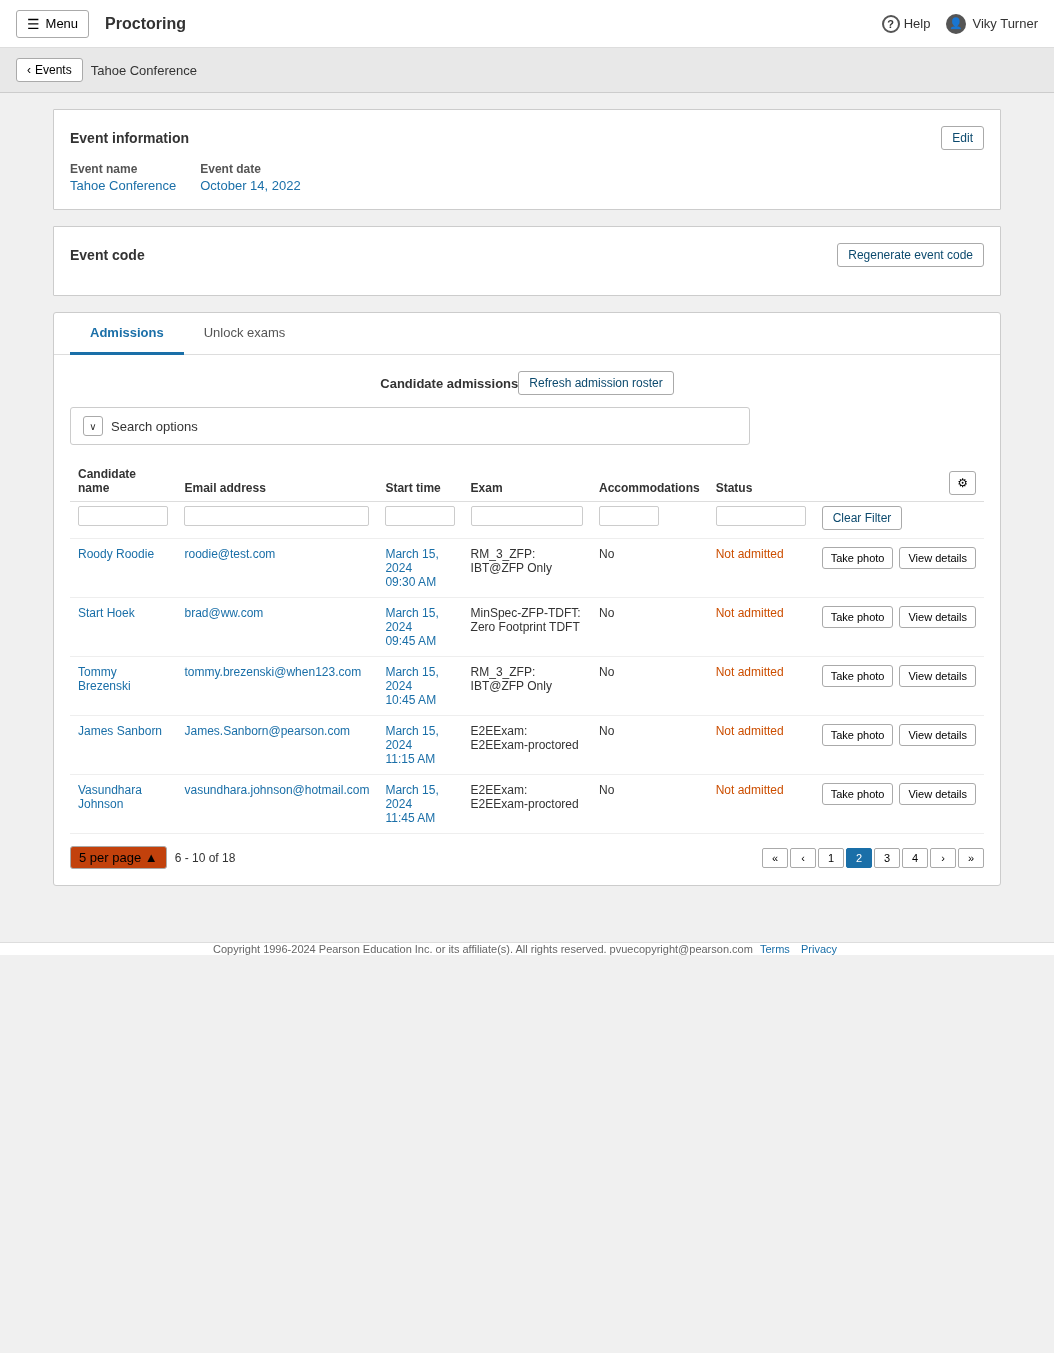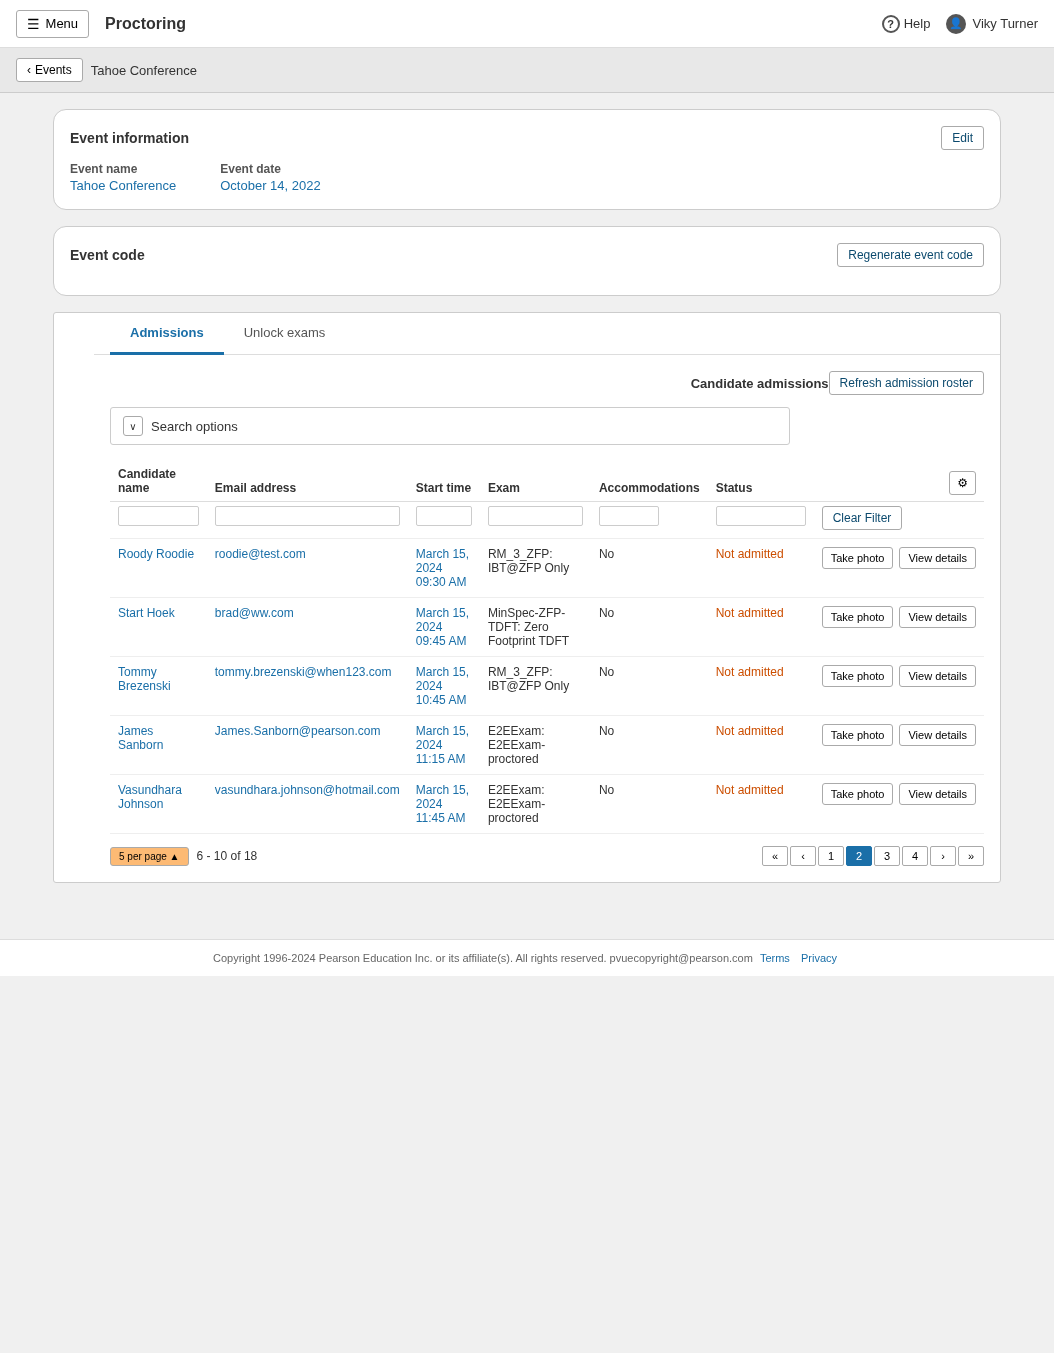--- a/index.html
+++ b/index.html
@@ -42,47 +42,46 @@
     }
     .breadcrumb-current { font-size: 13px; color: #333; }
 
     
     .main-content { padding: 16px; max-width: 980px; margin: 0 auto; }
 
     
     .card {
       background: #fff;
       border: 1px solid #ccc;
-      border-radius: 13px;
+      border-radius: 1px;
       margin-bottom: 16px;
       padding: 16px;
     }
     .card-header {
       display: flex;
       justify-content: space-between;
       align-items: center;
       margin-bottom: 12px;
     }
     .card-header-title { font-size: 14px; font-weight: bold; color: #333; }
     .btn-outline {
       border: 1px solid #aaa; border-radius: 3px;
       padding: 4px 10px; background: #fff; cursor: pointer; font-size: 12px; color: #0c4a6e;
     }
 
-    .info-grid { display: flex; gap: 44px; margin-top: 4px; }
+    .info-grid { display: flex; gap: 24px; margin-top: 4px; }
     .info-item label { font-size: 12px; font-weight: bold; color: #555; display: block; margin-bottom: 2px; }
     .info-item span { font-size: 13px; color: #1a6fa8; }
 
     
     .tabs-container {
       background: #fff;
       border: 1px solid #ccc;
       border-radius: 3px;
       margin-bottom: 16px;
-      padding-left: 40px;
     }
     .tabs-header {
       display: flex;
       border-bottom: 1px solid #ddd;
       padding: 0 16px;
     }
     .tab-btn {
       padding: 12px 20px;
       border: none;
       background: none;
@@ -92,21 +91,21 @@
       border-bottom: 3px solid transparent;
       margin-bottom: -1px;
     }
     .tab-btn.active { color: #1a6fa8; border-bottom-color: #1a6fa8; font-weight: bold; }
 
     .tab-content { padding: 16px; }
 
     
     .section-header {
       display: flex;
-      justify-content: flex-end;
+      justify-content: center;
       align-items: center;
       margin-bottom: 12px;
     }
     .section-title { font-size: 13px; font-weight: bold; }
 
     
     .search-options {
       border: 1px solid #ccc;
       border-radius: 3px;
       padding: 8px 12px;
@@ -158,21 +157,21 @@
 
     
     .pagination-bar {
       display: flex;
       justify-content: space-between;
       align-items: center;
       margin-top: 12px;
     }
     .per-page-btn {
       border: 1px solid #aaa; border-radius: 3px;
-      padding: 3px 8px; background: #fdba74; cursor: pointer; font-size: 10px;
+      padding: 3px 8px; background: #c2410c; cursor: pointer; font-size: 13px;
     }
     .page-info { font-size: 12px; margin-left: 8px; }
     .pagination-controls { display: flex; align-items: center; gap: 2px; }
     .page-btn {
       border: 1px solid #aaa; border-radius: 2px;
       padding: 3px 7px; background: #fff; cursor: pointer; font-size: 11px; min-width: 26px; text-align: center;
     }
     .page-btn.active { background: #1a6fa8; color: #fff; border-color: #1a6fa8; }
     .page-btn:disabled { color: #aaa; cursor: default; }
 
@@ -180,21 +179,20 @@
     .filter-icon-btn {
       border: 1px solid #aaa; border-radius: 3px;
       padding: 4px 7px; background: #fff; cursor: pointer; font-size: 12px;
     }
 
     
     .footer {
       background: #fff;
       border-top: 1px solid #ddd;
       text-align: center;
-      padding: 12px;
       font-size: 11px;
       color: #666;
       margin-top: 24px;
     }
     .footer a { color: #1a6fa8; text-decoration: none; margin: 0 4px; }
 
     .hamburger { font-size: 14px; }
     .circle-q {
       width: 18px; height: 18px; border-radius: 50%;
       border: 2px solid #555;

